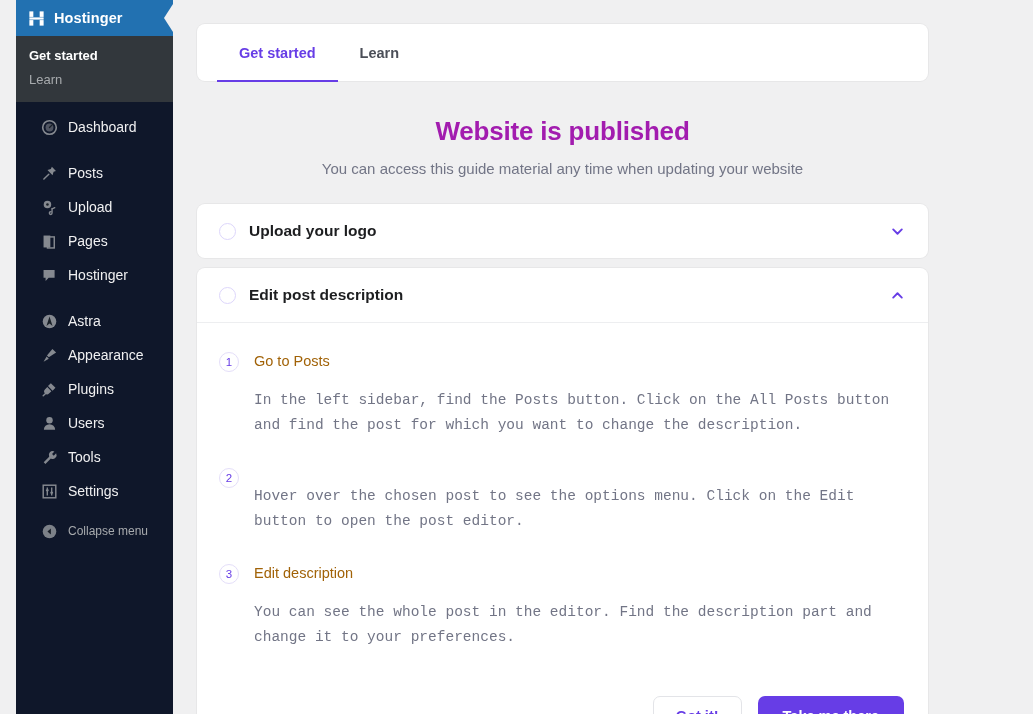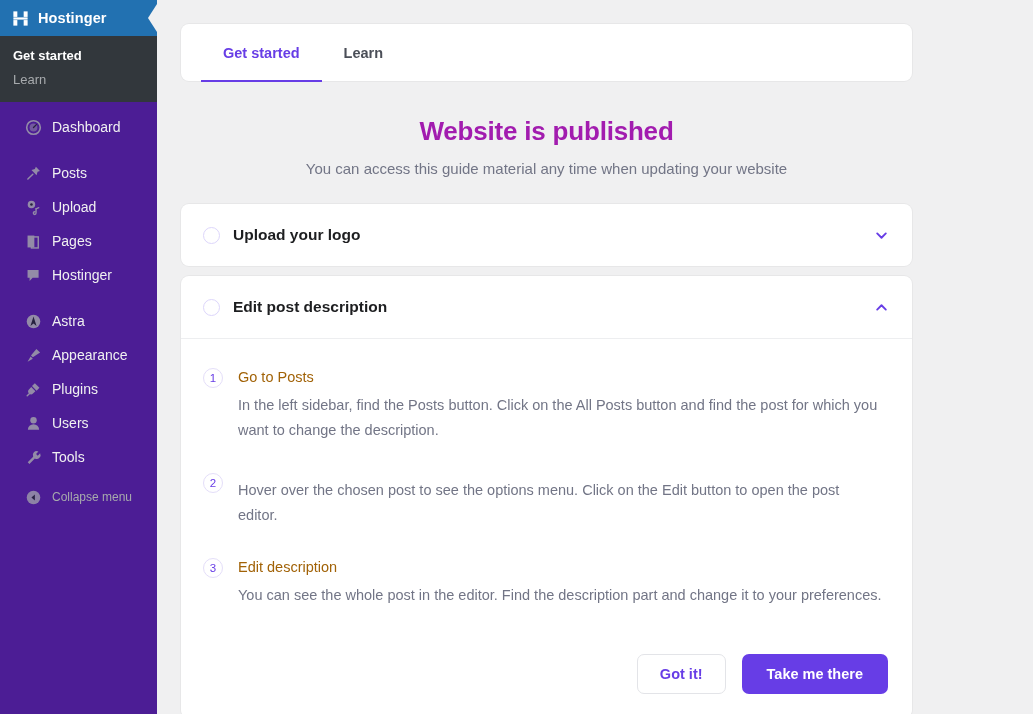--- a/index.html
+++ b/index.html
@@ -12,23 +12,24 @@
     font-family: "Liberation Sans", sans-serif;
     -webkit-font-smoothing: antialiased;
   }
 
   .app { display: flex; width: 1033px; height: 714px; }
 
   
   .sidebar {
     width: 157px;
     flex: 0 0 157px;
-    background: #4c1d95;
+    background: #0f172a;
     height: 714px;
     position: relative;
+    margin-left: 16px;
   }
 
   .brand {
     height: 36px;
     background: #2271b1;
     display: flex;
     align-items: center;
     padding-left: 9px;
     position: relative;
   }
@@ -143,21 +144,21 @@
   
   .acc-list { margin-top: 27px; }
   .acc-card {
     background: #ffffff;
     border-radius: 8px;
     box-shadow: 0 0 0 1px rgba(0,0,0,.035);
     margin-bottom: 10px;
     overflow: hidden;
   }
   .acc-head {
-    height: 62px;
+    height: 54px;
     display: flex;
     align-items: center;
     padding: 0 22px 0 22px;
     cursor: pointer;
   }
   .acc-circle {
     width: 17px; height: 17px;
     flex: 0 0 17px;
     border: 1.6px solid #ddd6fb;
     border-radius: 50%;
@@ -192,25 +193,26 @@
     margin-right: 15px;
     margin-top: 1px;
   }
   .step-body { flex: 1 1 auto; padding-right: 8px; }
   .step-title {
     font-size: 14.5px;
     color: #a16207;
     line-height: 20px;
   }
   .step-text {
-    margin-top: 6px;
+    margin-top: 17px;
     margin-bottom: 22px;
     font-size: 14.5px;
     color: #727586;
     line-height: 25px;
+    font-family: Liberation Mono, monospace;
   }
 
   .acc-actions {
     display: flex;
     justify-content: flex-end;
     align-items: center;
     gap: 16px;
     margin-top: 24px;
     padding-right: 2px;
   }
@@ -369,20 +371,31 @@
 
       <div class="menu-item">
         <span class="mi-icon">
           <svg width="17" height="17" viewBox="0 0 20 20" aria-hidden="true">
             <path d="M15.8 3 A4.6 4.6 0 0 0 9.6 9.2 L3.2 15.6 L5.2 17.6 L11.6 11.2 A4.6 4.6 0 0 0 17.8 5 L15 7.8 L13 5.8 Z" fill="#a7aaad"></path>
           </svg>
         </span>
         <span class="mi-label">Tools</span>
       </div>
 
+      <div class="menu-item">
+        <span class="mi-icon">
+          <svg width="17" height="17" viewBox="0 0 20 20" aria-hidden="true">
+            <rect x="2.6" y="2.6" width="14.8" height="14.8" fill="none" stroke="#a7aaad" stroke-width="1.7"></rect>
+            <path d="M7.4 5.4 L7.4 14.6 M12.6 5.4 L12.6 14.6" stroke="#a7aaad" stroke-width="1.6"></path>
+            <rect x="5.8" y="7.6" width="3.2" height="2" fill="#a7aaad"></rect>
+            <rect x="11" y="10.4" width="3.2" height="2" fill="#a7aaad"></rect>
+          </svg>
+        </span>
+        <span class="mi-label">Settings</span>
+      </div>
 
       <div class="menu-item collapse-item">
         <span class="mi-icon">
           <svg width="17" height="17" viewBox="0 0 20 20" aria-hidden="true">
             <circle cx="10" cy="10" r="8" fill="#a7aaad"></circle>
             <path d="M11.6 6.4 L7.6 10 L11.6 13.6 Z" fill="#1d2327"></path>
           </svg>
         </span>
         <span class="mi-label">Collapse menu</span>
       </div>

